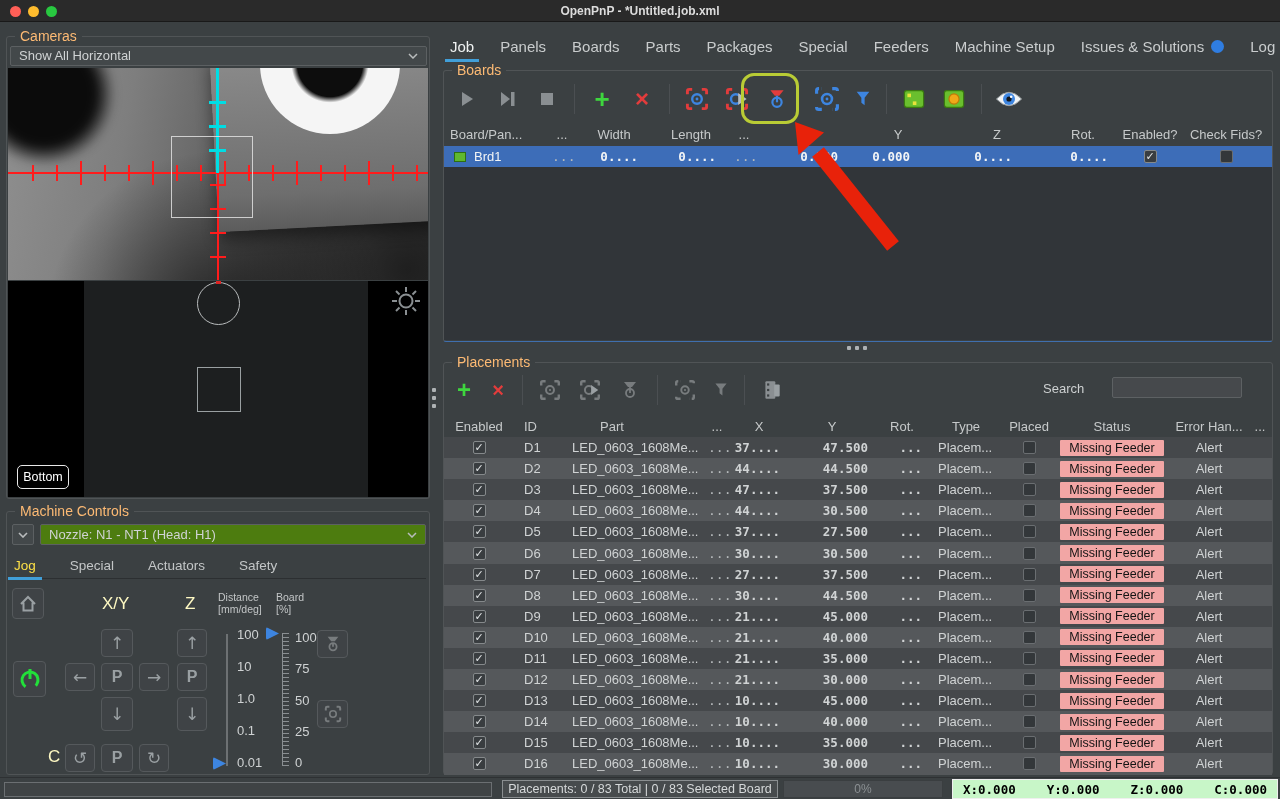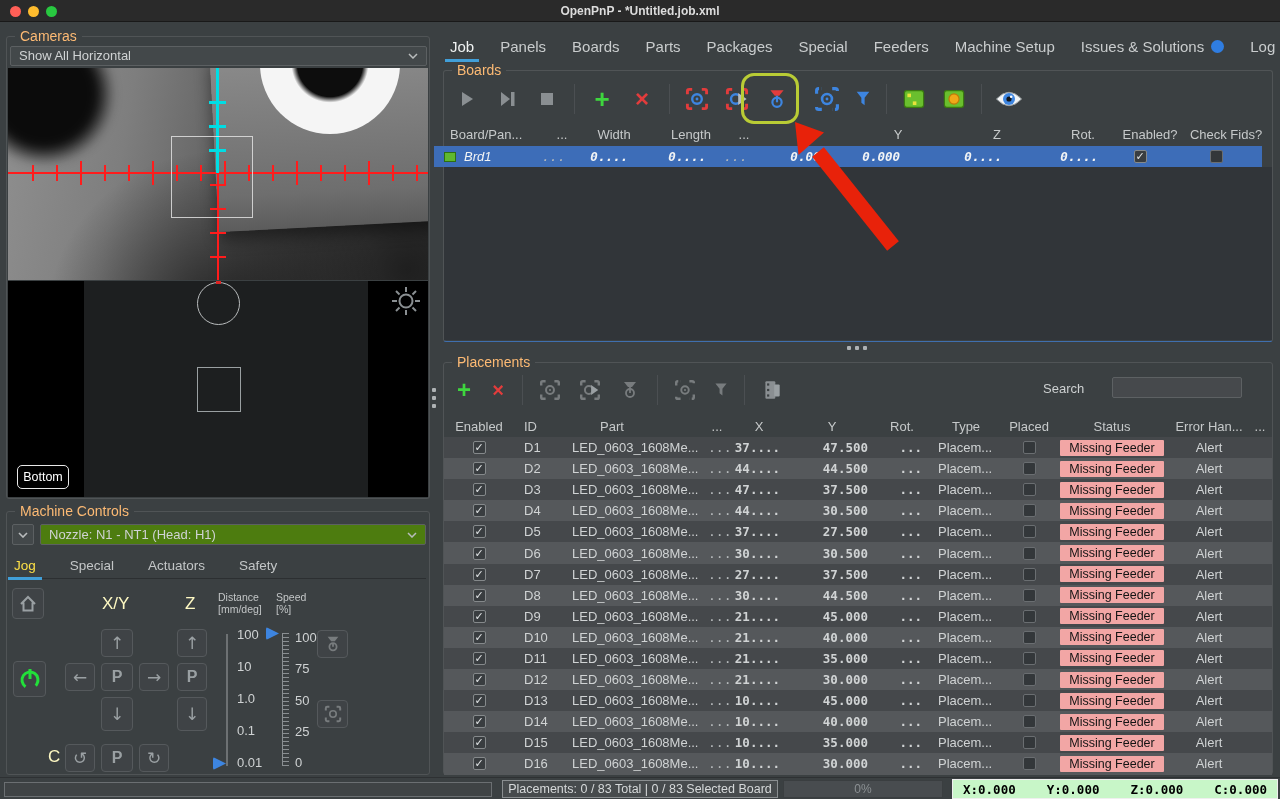--- a/index.html
+++ b/index.html
@@ -215,21 +215,21 @@
         <path d="M3 10 L10 3 L17 10 M5.5 8.5 V16.5 H14.5 V8.5" fill="none" stroke="#9aa0a3" stroke-width="2"></path>
       </svg>
   </div>
   <div class="jlabel" style="left:102px; top:594px;">X/Y</div>
   <div class="jlabel" style="left:185px; top:594px;">Z</div>
   <div class="jsmall" style="left:218px; top:591px;">
     <div>Distance</div>
       <div>[mm/deg]</div>
   </div>
   <div class="jsmall" style="left:276px; top:591px;">
-    <div>Speed</div>
+    <div>Board</div>
       <div>[%]</div>
   </div>
 
   <div class="jbtn" style="left:13px; top:661px; width:33px; height:36px;">
     <svg width="24" height="24" viewBox="0 0 24 24">
       <circle cx="12" cy="13" r="8" fill="none" stroke="#22e03a" stroke-width="3" stroke-dasharray="39 12" transform="rotate(124 12 13)"></circle>
       <line x1="12" y1="2" x2="12" y2="12" stroke="#22e03a" stroke-width="3"></line>
     </svg>
   </div>
 
@@ -436,21 +436,21 @@
       <div class="hc">Width</div>
       <div class="hc">Length</div>
       <div class="hc">...</div>
       <div class="hc">X</div>
       <div class="hc">Y</div>
       <div class="hc">Z</div>
       <div class="hc">Rot.</div>
       <div class="hc">Enabled?</div>
       <div class="hc">Check Fids?</div>
     </div>
-  <div style="position:absolute; left:434px; top:146px; width:828px;font-style:italic;">
+  <div style="position:absolute; left:444px; top:146px; width:828px;">
       <div class="bgrid trow selected">
         <div class="cell boardname"><span class="boardsq"></span>Brd1</div>
         <div class="cell dots">...</div>
         <div class="cell num" style="padding-right:14px;">0....</div>
         <div class="cell num" style="padding-right:14px;">0....</div>
         <div class="cell dots">...</div>
         <div class="cell num" style="padding-right:10px;">0.000</div>
         <div class="cell num" style="padding-right:38px;">0.000</div>
         <div class="cell num" style="padding-right:34px;">0....</div>
         <div class="cell num" style="padding-right:12px;">0....</div>

